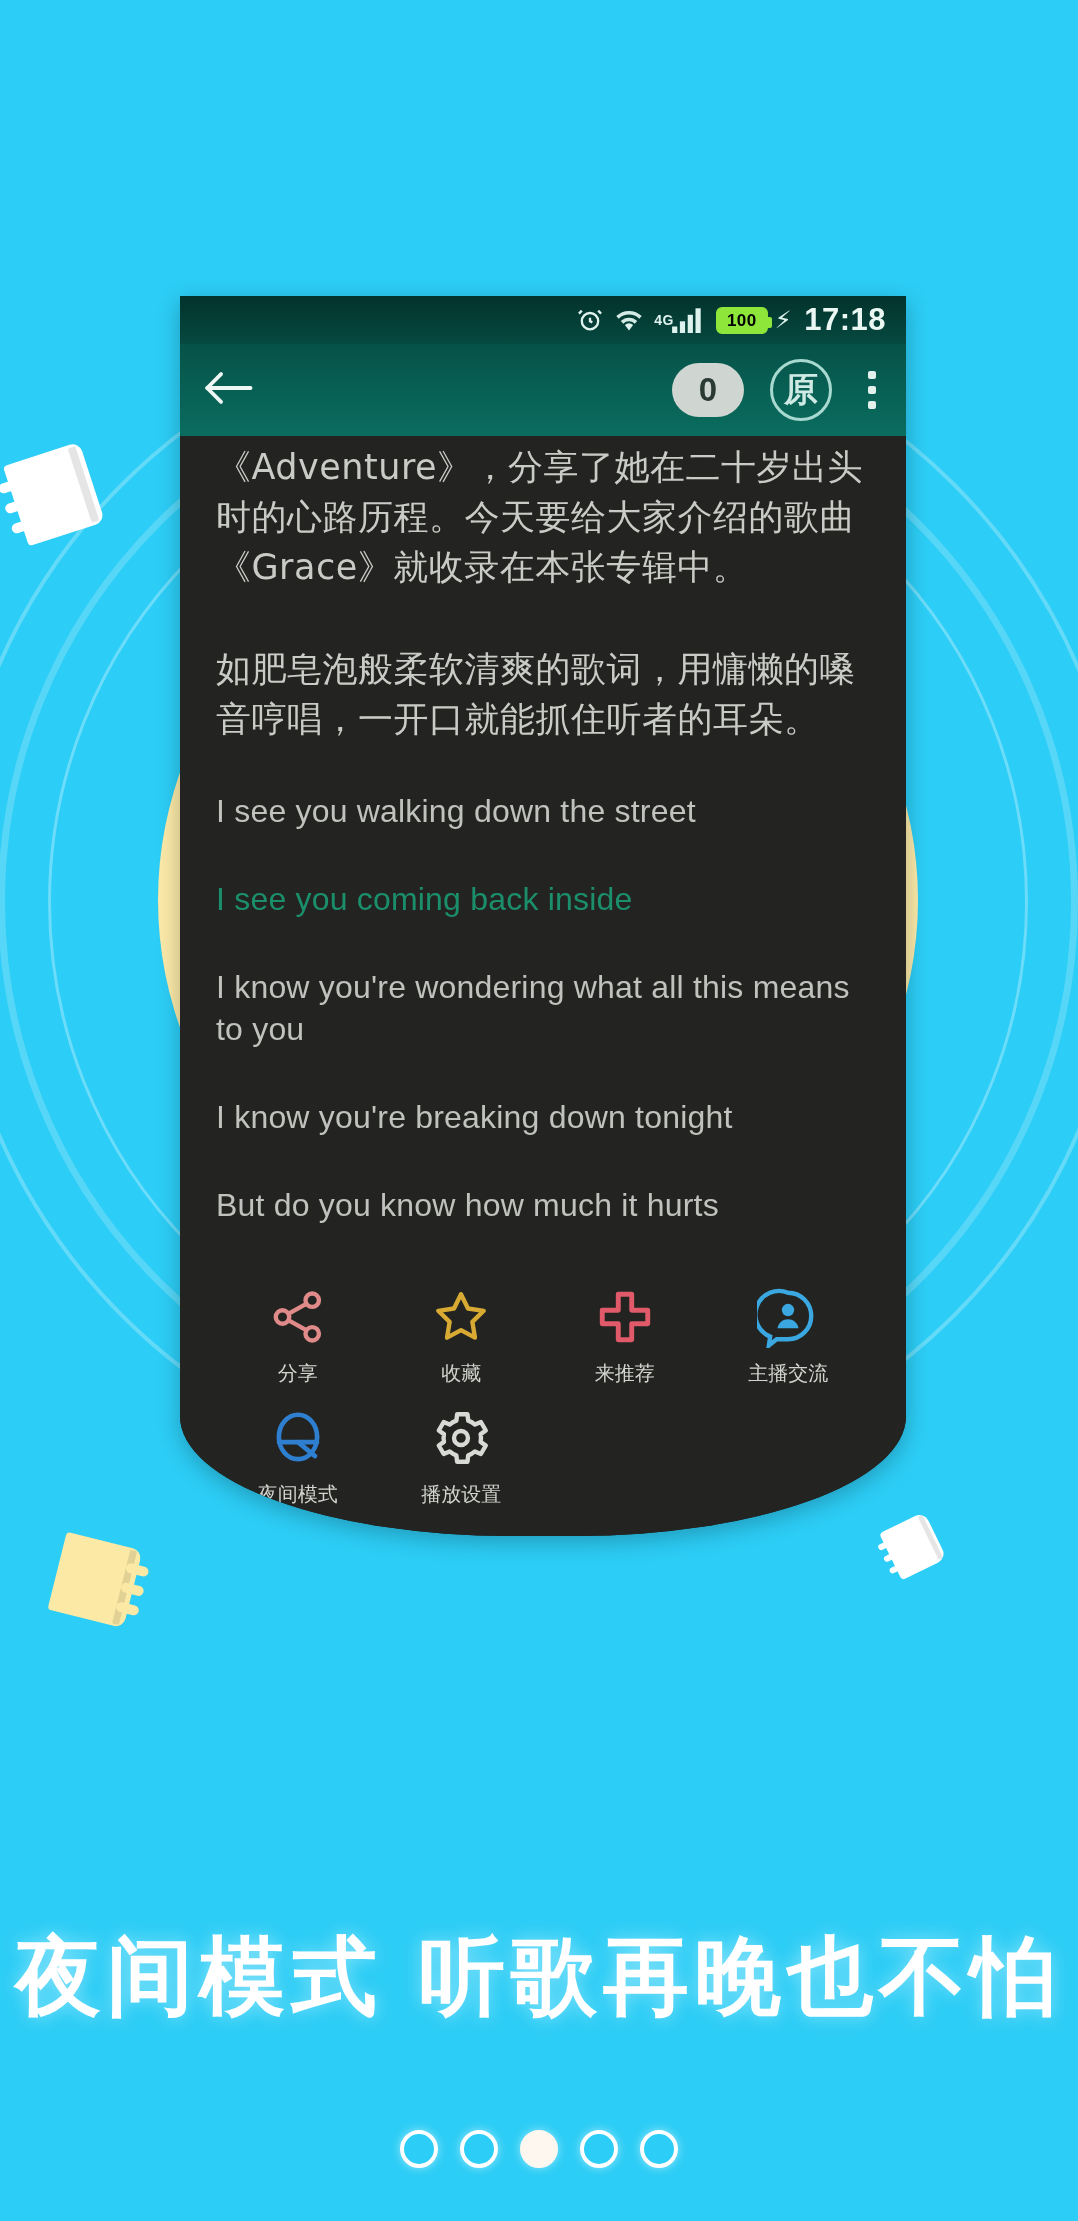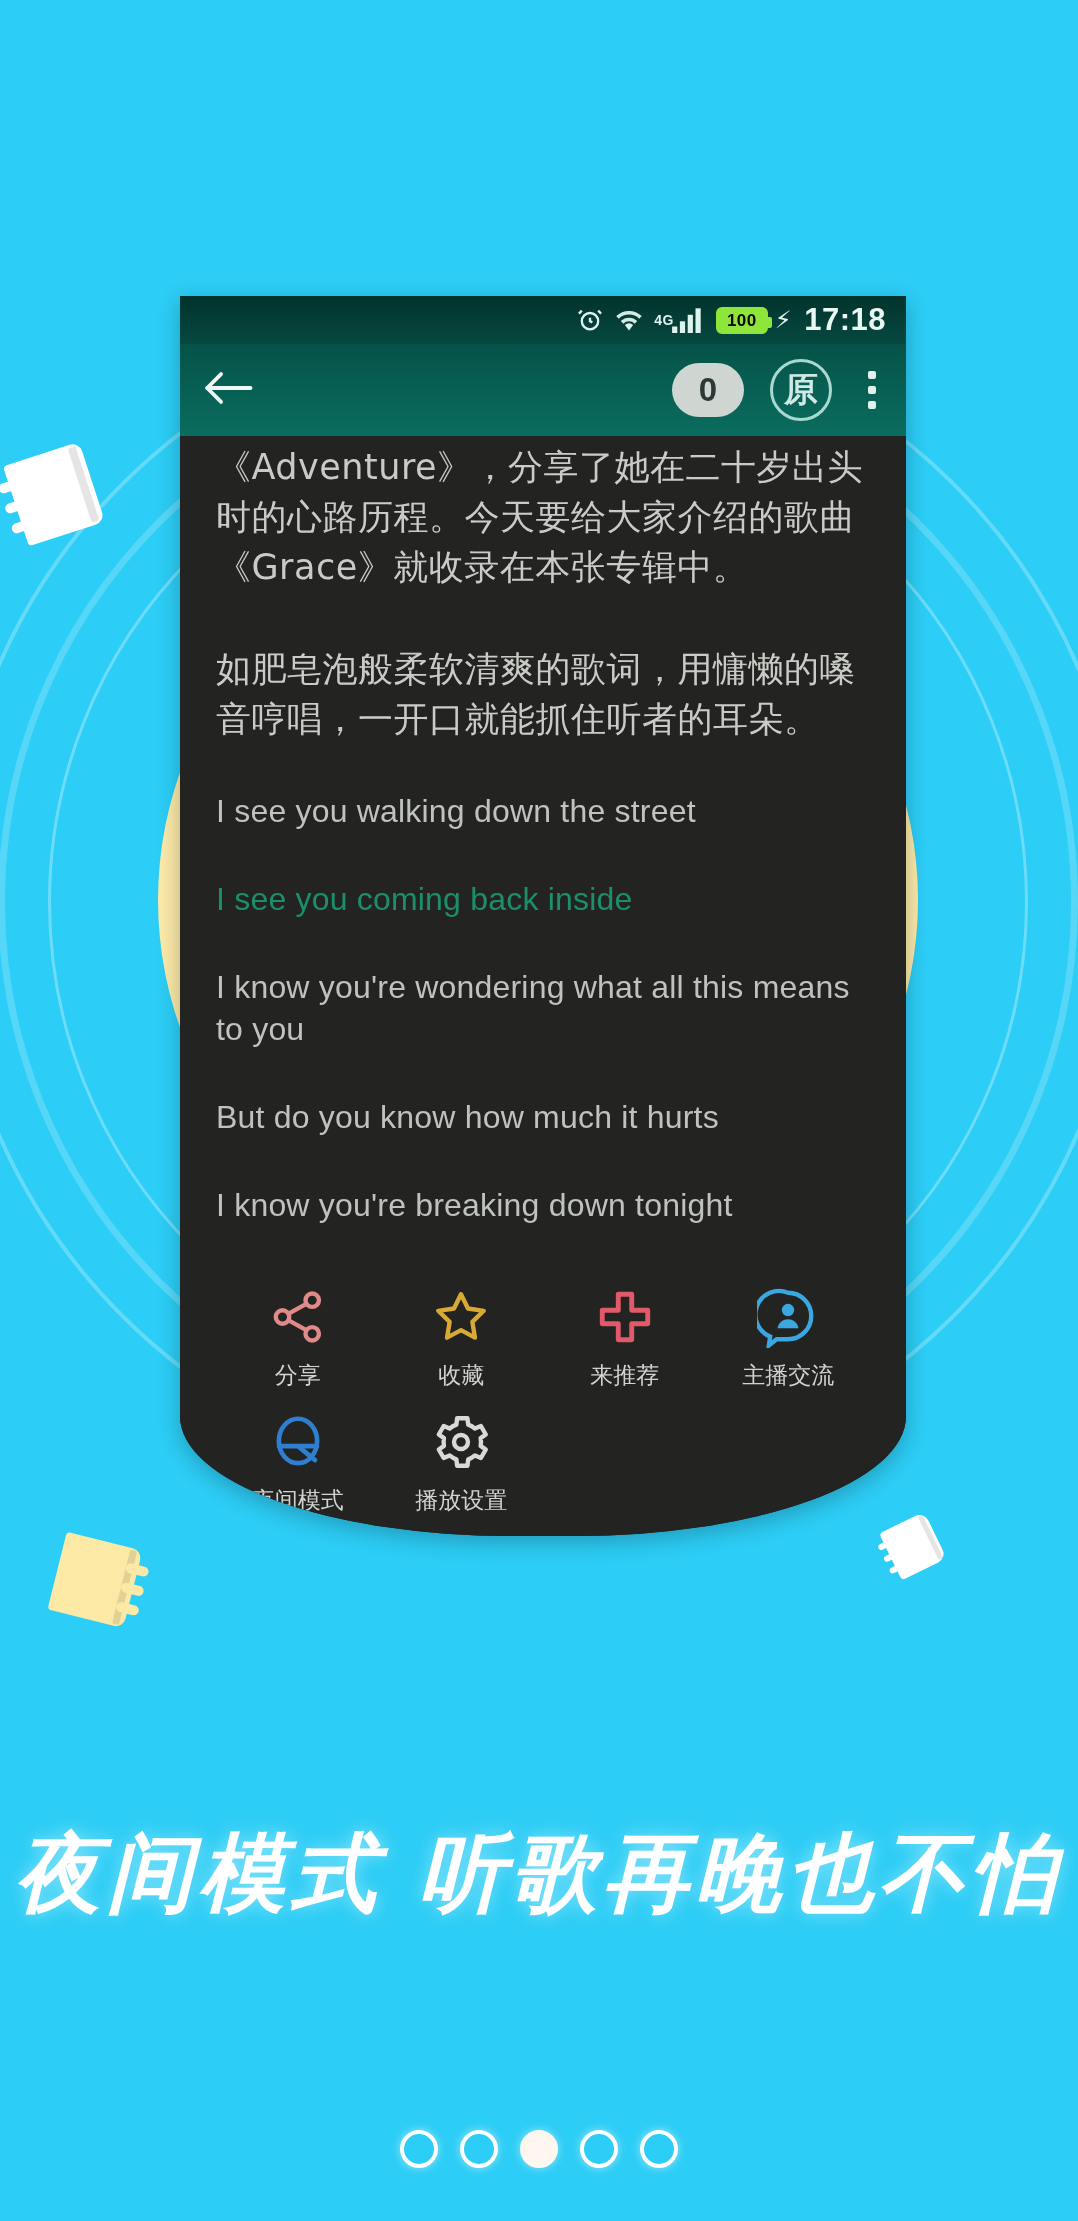--- a/index.html
+++ b/index.html
@@ -165,38 +165,37 @@
     margin-top:58px;
     display:grid;
     grid-template-columns:repeat(4,1fr);
     row-gap:18px;
   }
   .act{
     display:flex; flex-direction:column; align-items:center; gap:10px;
   }
   .act .glyph{ height:66px; display:flex; align-items:center; justify-content:center; }
   .act .lbl{
-    color:#d2d4cf; font-size:23px;
+    color:#d2d4cf; font-size:20px;
     font-family:"DejaVu Sans",sans-serif;
     white-space:nowrap;
   }
 
   
   .headline{
     position:absolute;
-    left:0; right:0; top:1816px;
+    left:0; right:0; top:1919px;
     text-align:center;
     color:#ffffff;
     font-size:86px;
     font-weight:bold;
     letter-spacing:6px;
     font-family:"DejaVu Sans",sans-serif;
     white-space:nowrap;
     text-shadow:0 0 18px rgba(255,255,255,0.45);
-    font-style:italic;
   }
 
   
   .dots{
     position:absolute; left:0; right:0; top:2130px;
     display:flex; justify-content:center; align-items:center; gap:22px;
   }
   .dot{
     width:38px; height:38px; border-radius:50%;
     border:4px solid #ffffff;
@@ -298,22 +297,22 @@
     </div>
 
     <div class="body">
 
       <div class="para-cn">《Adventure》，分享了她在二十岁出头时的心路历程。今天要给大家介绍的歌曲《Grace》就收录在本张专辑中。</div>
       <div class="para-cn second">如肥皂泡般柔软清爽的歌词，用慵懒的嗓音哼唱，一开口就能抓住听者的耳朵。</div>
 
       <div class="lyric">I see you walking down the street</div>
       <div class="lyric active">I see you coming back inside</div>
       <div class="lyric">I know you're wondering what all this means to you</div>
+      <div class="lyric">I know you're breaking down tonight</div>
       <div class="lyric">But do you know how much it hurts</div>
-      <div class="lyric">I know you're breaking down tonight</div>
 
       <div class="actions">
 
         <div class="act">
           <span class="glyph">
             <svg width="62" height="62" viewBox="0 0 24 24" fill="none" stroke="#e08a8a" stroke-width="1.7">
               <circle cx="17.5" cy="5.5" r="2.6"></circle>
                 <circle cx="6" cy="12" r="2.6"></circle>
                 <circle cx="17.5" cy="18.5" r="2.6"></circle>
               <path d="M8.4 10.7 15.2 6.9M8.4 13.3l6.8 3.8"></path>

